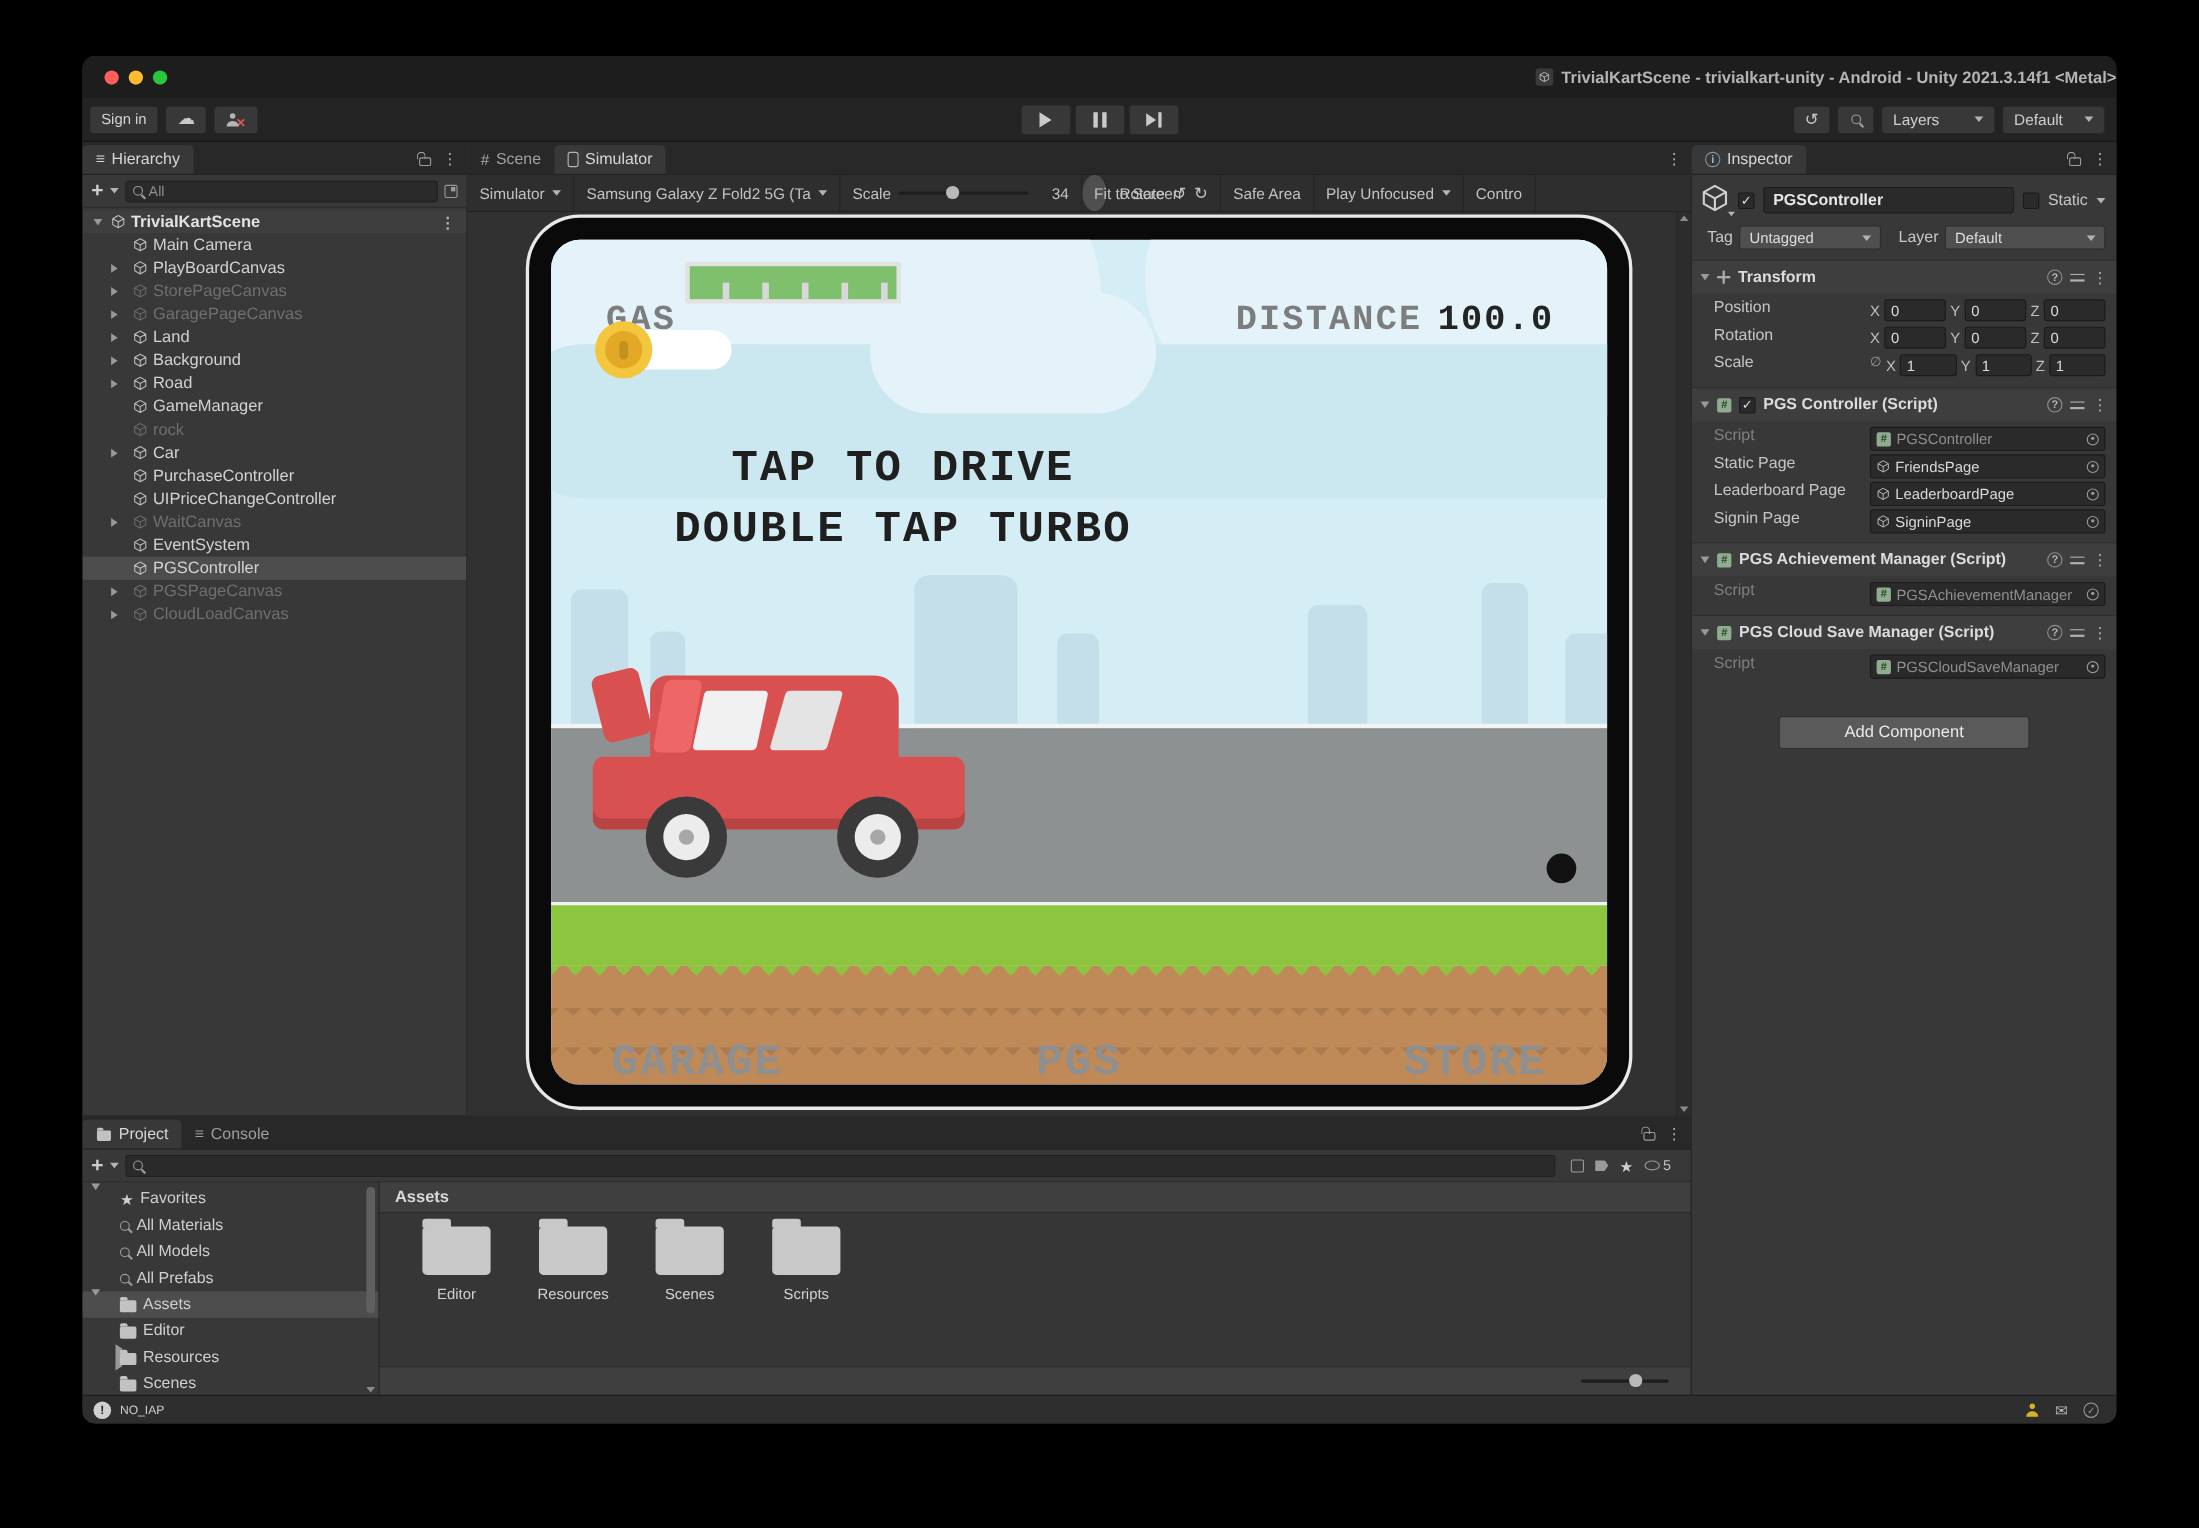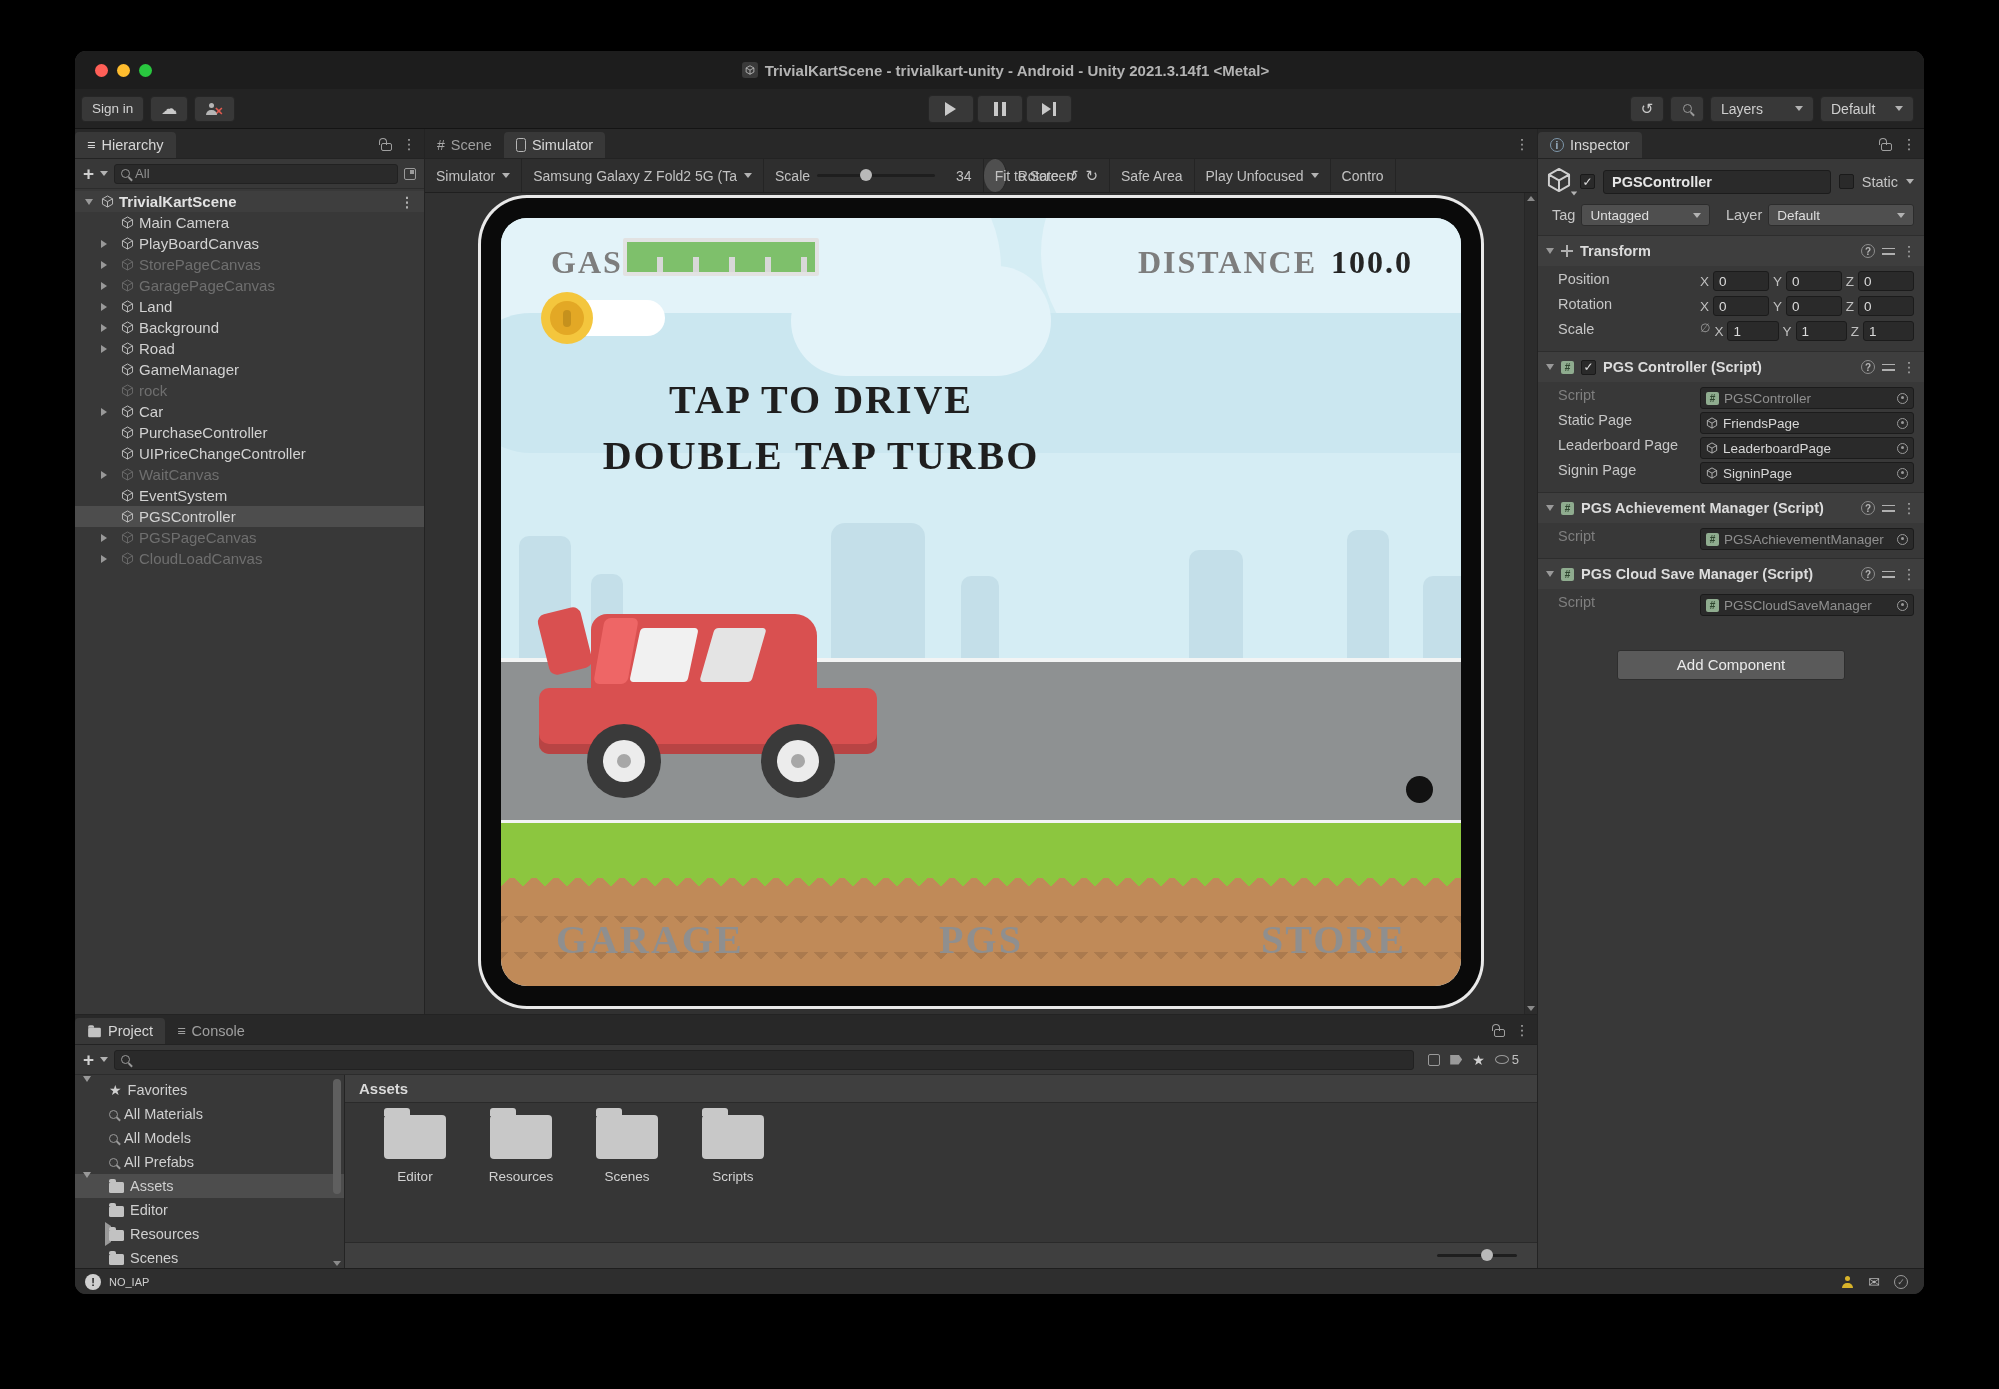--- a/index.html
+++ b/index.html
@@ -8,21 +8,21 @@
   .window { position:absolute; left:75px; top:51px; width:1849px; height:1243px;
             background:#383838; border-radius:11px; overflow:hidden;
             display:flex; flex-direction:column; }
 
   
   .titlebar { height:38px; background:#1d1d1d; position:relative; flex:none;
               display:flex; align-items:center; }
   .lights { display:flex; gap:9px; margin-left:20px; }
   .light { width:13px; height:13px; border-radius:50%; }
   .title-wrap { position:absolute; left:12px; right:0; text-align:center;
-                display:flex; justify-content:center; align-items:center; gap:7px; }
+                display:flex; justify-content:flex-end; align-items:center; gap:7px; }
   .doc-icn { width:16px; height:16px; background:#3a3a3a; border-radius:3px;
              display:inline-flex; align-items:center; justify-content:center; }
   .doc-icn .cube { width:10px; height:10px; color:#cfcfcf; }
   .title-text { color:#b4b4b4; font-size:15px; font-weight:bold; }
 
   
   .main-toolbar { height:40px; background:#232323; border-bottom:1px solid #141414;
                   position:relative; display:flex; align-items:center; flex:none; }
   .tb-btn { height:26px; background:#383838; border:1px solid #262626; border-radius:4px;
             color:#d2d2d2; font-size:13.5px; display:inline-flex; align-items:center;
@@ -142,21 +142,21 @@
   .hline { position:absolute; left:0; right:0; background:#f2f4f4; }
   .road { position:absolute; left:0; right:0; top:444px; height:158px; background:#8e9192; }
   .grass { position:absolute; left:0; right:0; top:605px; height:55px; background:#8cc63f; }
   .dirt { position:absolute; left:0; right:0; top:660px; bottom:0; background:#c08a58; }
   .zig { position:absolute; left:0; right:0; height:13px;
          background:linear-gradient(135deg, #8cc63f 25%, transparent 25%) 0 0/22px 13px repeat-x,
                     linear-gradient(225deg, #8cc63f 25%, transparent 25%) 0 0/22px 13px repeat-x; }
   .zig2 { position:absolute; left:0; right:0; height:10px;
           background:linear-gradient(135deg, #ab7a4e 25%, transparent 25%) 0 0/20px 10px repeat-x,
                      linear-gradient(225deg, #ab7a4e 25%, transparent 25%) 0 0/20px 10px repeat-x; }
-  .px { font-family:Liberation Serif, serif; font-weight:bold; letter-spacing:2px; }
+  .px { font-family:Liberation Mono, monospace; font-weight:bold; letter-spacing:2px;margin-top:28px; }
   .hud-gas { position:absolute; left:50px; top:26px; font-size:32px; color:#7d7d7d; }
   .gas-bar { position:absolute; left:122px; top:20px; width:196px; height:38px;
              background:#efefef; border:4px solid #e2e2e2; border-radius:2px; }
   .gas-fill { position:absolute; inset:0; background:#7ec06b; }
   .gas-tick { position:absolute; bottom:0; width:6px; height:15px; background:#d8d8d8; }
   .hud-dist { position:absolute; right:48px; top:26px; font-size:32px; color:#7d7d7d;
               display:flex; gap:14px; }
   .hud-dist .val { color:#242424; }
   .coin-pill { position:absolute; left:46px; top:82px; width:118px; height:36px;
                background:#fff; border-radius:18px; }

